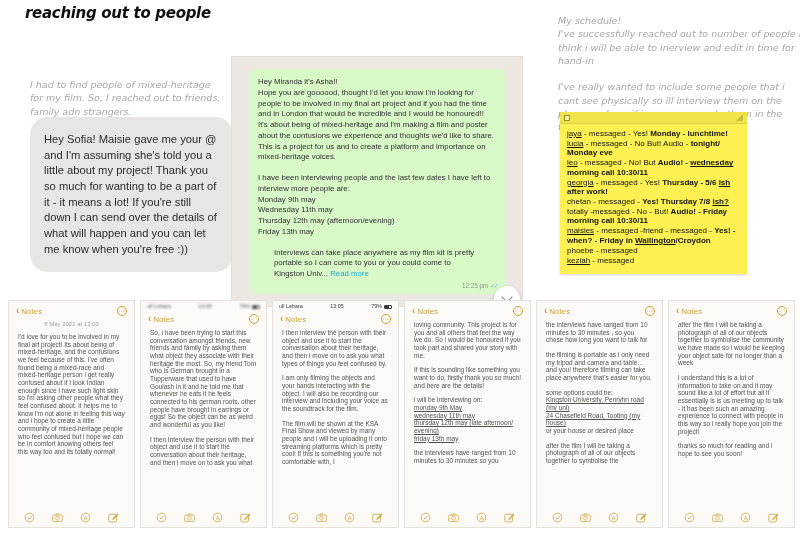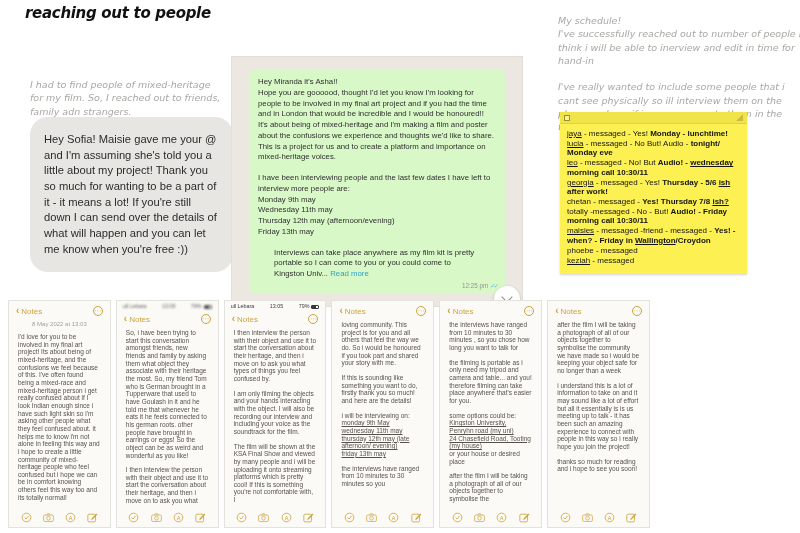--- a/index.html
+++ b/index.html
@@ -43,21 +43,21 @@
                 display:flex; align-items:center; justify-content:space-between; padding:0 4px; }
   .sticky-close { width:6px; height:6px; border:1px solid #9b922e; background:#fbf395; }
   .sticky-resize { width:0; height:0; border-left:7px solid transparent; border-bottom:7px solid #c9bd3e; }
   .sticky-body { padding:5px 7px 8px; font-size:8px; line-height:1.18; color:#151515; }
   .s-line { margin-bottom:0.5px; }
   .b { font-weight:bold; }
   .sq { text-decoration-line:underline; text-decoration-style:wavy; text-decoration-color:#e23a2e;
         text-decoration-thickness:1px; text-underline-offset:1px;text-decoration:underline; }
 
   
-  .notes-row { position:absolute; left:8px; top:300px; width:642px; height:228px;
+  .notes-row { position:absolute; left:8px; top:300px; width:787px; height:228px;
                display:flex; gap:5px; }
   .phone { position:relative; flex:1 1 0; background:#fbfaf7; border:1px solid #e4e2dd;
            overflow:hidden; }
   .statusbar { display:flex; justify-content:space-between; align-items:center;
                font-size:5.4px; color:#3a3a3a; padding:2px 6px 0; }
   .statusbar.blur { filter:blur(0.8px); opacity:.85; }
   .battery { display:inline-block; width:8px; height:4px; border:0.8px solid #3a3a3a;
              border-radius:1px; background:linear-gradient(to right,#3a3a3a 75%,transparent 75%);
              vertical-align:middle; margin-left:2px; }
   .note-head { display:flex; justify-content:space-between; align-items:center;

